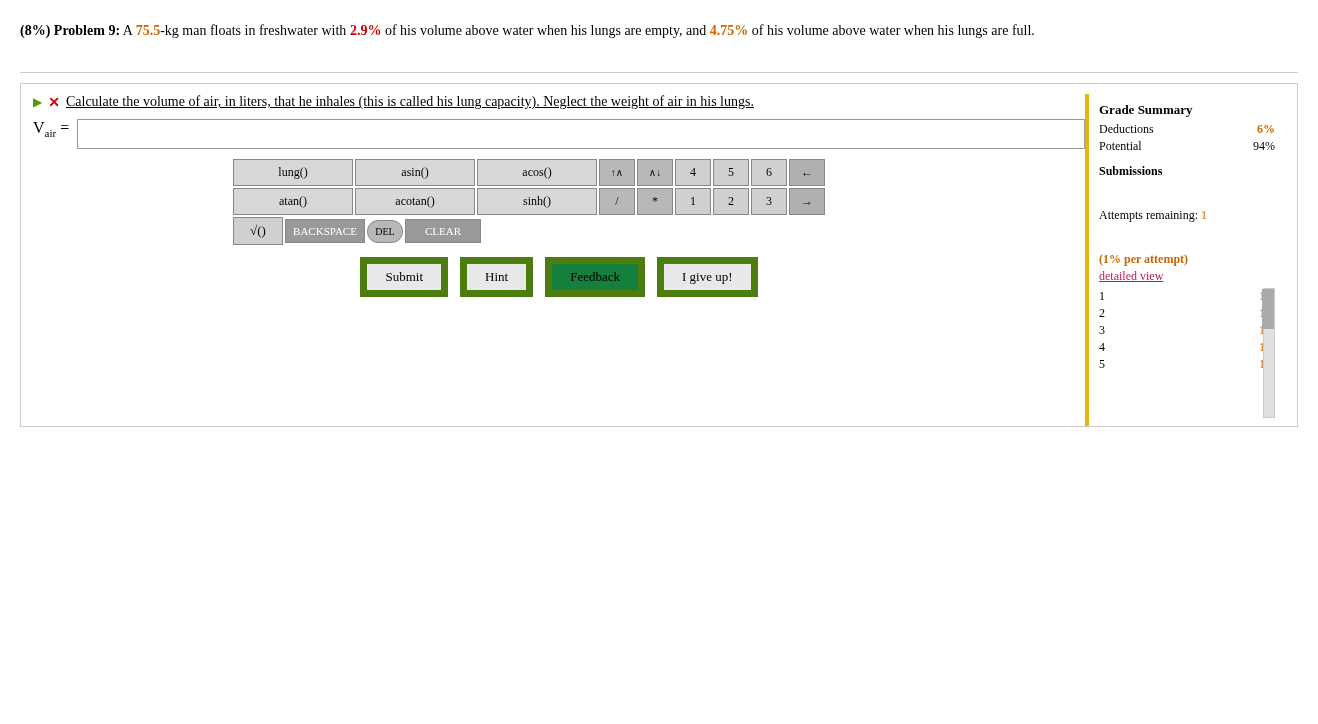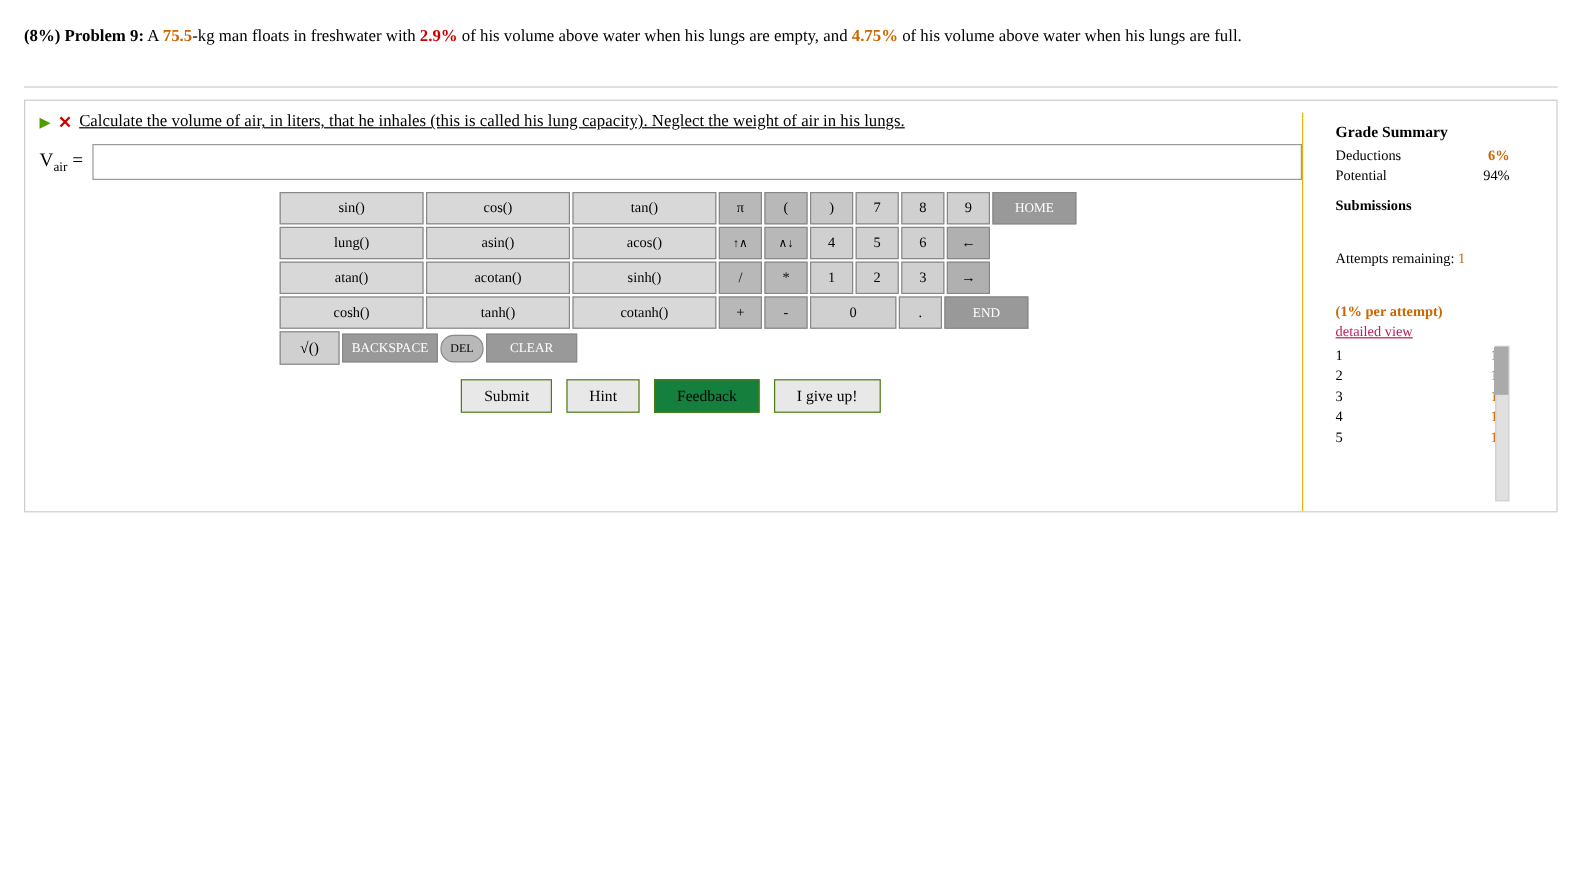--- a/index.html
+++ b/index.html
@@ -53,21 +53,20 @@
       font-weight: bold;
       margin-top: 0;
     }
     .question-text {
       font-size: 14px;
       text-decoration: underline;
       flex: 1;
     }
     .answer-row {
       display: flex;
-      align-items: center;
       gap: 0;
       margin-bottom: 10px;
     }
     .answer-label {
       font-size: 16px;
       margin-right: 8px;
       white-space: nowrap;
     }
     .answer-label sub {
       font-size: 11px;
@@ -79,22 +78,22 @@
       padding: 2px 4px;
       font-size: 14px;
       outline: none;
       max-width: 1040px;
     }
     .left-panel {
       flex: 1;
     }
     .right-panel {
       width: 200px;
-      border-left: 1px solid #eab308;
-      padding: 8px 27px;
+      border-left: 4px solid #eab308;
+      padding: 8px 10px;
       font-size: 12px;
       min-height: 300px;
     }
     .grade-summary-title {
       font-size: 13px;
       font-weight: bold;
       margin-bottom: 4px;
     }
     .grade-row {
       display: flex;
@@ -157,21 +156,21 @@
     }
     .action-row {
       display: flex;
       gap: 12px;
       margin-top: 10px;
       justify-content: center;
     }
     .action-btn {
       padding: 5px 18px;
       font-size: 13px;
-      border: 1px solid #4d7c0f;
+      border: 7px solid #4d7c0f;
       cursor: pointer;
       background: #e8e8e8;
       font-family: Georgia, serif;
     }
     .feedback-btn {
       background: #15803d;
     }
     .give-up-btn {
       background: #e8e8e8;
     }
@@ -247,32 +246,20 @@
 
         <div class="answer-row">
           <span class="answer-label">
             V<sub>air</sub><span> = </span>
           </span>
           <input class="answer-input" type="text" value="" style="">
         </div>
 
         <div class="calc-wrapper">
 
-          <div class="row-wrap">
-            <button class="btn btn-func">sin()</button>
-            <button class="btn btn-func">cos()</button>
-            <button class="btn btn-func">tan()</button>
-            <button class="btn btn-sm">π</button>
-            <button class="btn btn-sm">(</button>
-            <button class="btn btn-sm" style="background:#c8c8c8;">)</button>
-            <button class="btn btn-sm-light">7</button>
-            <button class="btn btn-sm-light">8</button>
-            <button class="btn btn-sm-light">9</button>
-            <button class="btn btn-special">HOME</button>
-          </div>
 
           <div class="row-wrap">
             <button class="btn btn-func">lung()</button>
             <button class="btn btn-func">asin()</button>
             <button class="btn btn-func">acos()</button>
             <button class="btn btn-sm" style="font-size:10px;">↑∧</button>
             <button class="btn btn-sm" style="font-size:10px;">∧↓</button>
             <button class="btn btn-sm-light">4</button>
             <button class="btn btn-sm-light">5</button>
             <button class="btn btn-sm-light">6</button>
@@ -284,30 +271,20 @@
             <button class="btn btn-func">acotan()</button>
             <button class="btn btn-func">sinh()</button>
             <button class="btn btn-sm">/</button>
             <button class="btn btn-sm">*</button>
             <button class="btn btn-sm-light">1</button>
             <button class="btn btn-sm-light">2</button>
             <button class="btn btn-sm-light">3</button>
             <button class="btn btn-arrow">→</button>
           </div>
 
-          <div class="row-wrap">
-            <button class="btn btn-func">cosh()</button>
-            <button class="btn btn-func">tanh()</button>
-            <button class="btn btn-func">cotanh()</button>
-            <button class="btn btn-sm">+</button>
-            <button class="btn btn-sm">-</button>
-            <button class="btn btn-sm-light" style="width:72px;">0</button>
-            <button class="btn btn-sm-light">.</button>
-            <button class="btn btn-special">END</button>
-          </div>
 
           <div class="row-wrap" style="align-items:center;">
             <button class="btn btn-sm-light" style="font-size:13px; width:50px;">√()</button>
             <button class="btn btn-special" style="font-size:11px; width:80px;">BACKSPACE</button>
             <button class="btn btn-sm" style="font-size:10px; width:36px;border-radius:11px;">DEL</button>
             <button class="btn btn-special" style="width:76px;">CLEAR</button>
           </div>
         </div>
 
         <div class="action-row">

